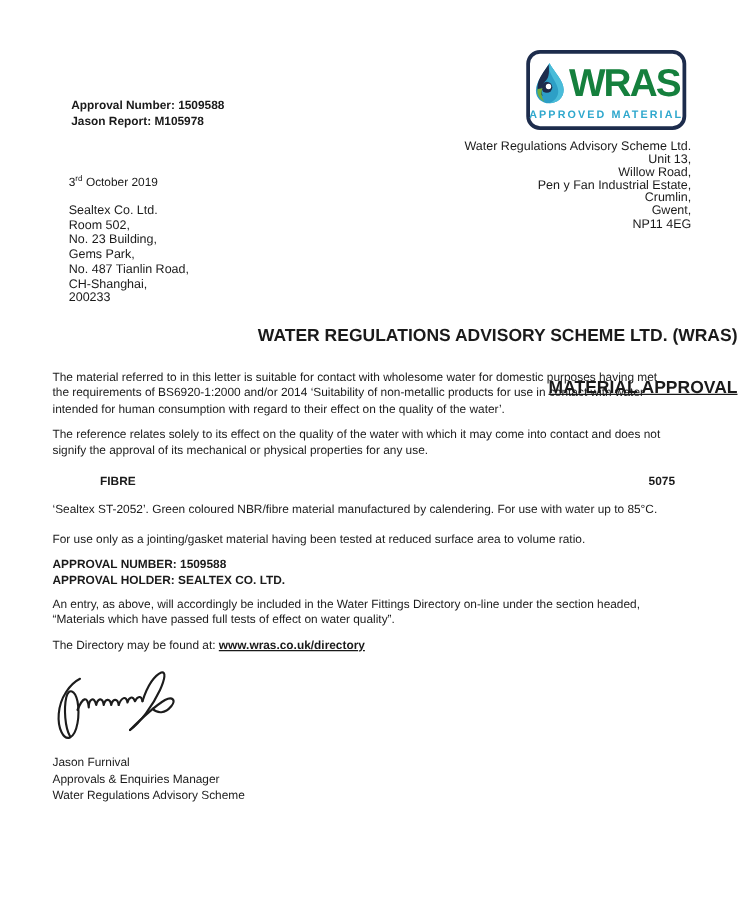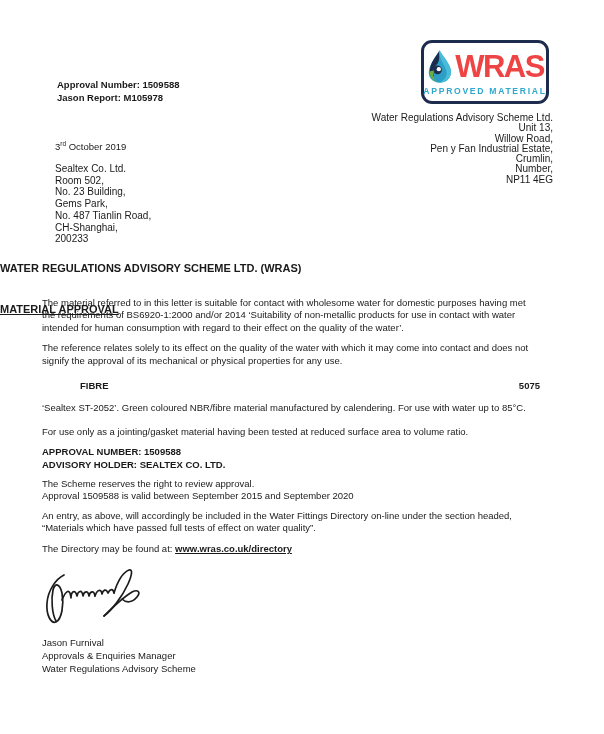--- a/index.html
+++ b/index.html
@@ -19,36 +19,36 @@
   
   .logo-box {
     left: 421px; top: 40px; width: 128px; height: 64px;
     border: 3px solid #1d2c4c; border-radius: 11px;
     box-sizing: border-box;
     display: flex; flex-direction: column; align-items: center; justify-content: center;
     background: #fff;
   }
   .logo-row { display: flex; align-items: center; margin-top: 1px; }
   .logo-wras {
-    font-size: 31px; font-weight: bold; color: #ef4444;
+    font-size: 31px; font-weight: bold; color: #15803d;
     letter-spacing: -1.5px; line-height: 30px; margin-left: 2px;
   }
   .logo-sub {
     font-size: 8.6px; font-weight: bold; color: #2fa8cd;
     letter-spacing: 1.7px; margin-top: 2px; white-space: nowrap;
   }
 
   
   .sender { right: 51px; top: 113px; text-align: right; font-size: 10px; line-height: 10.3px; }
   .date-line { left: 55px; top: 140px; font-size: 9.5px; }
   .date-line sup { font-size: 6.5px; }
   .recipient { left: 55px; top: 163px; font-size: 10px; line-height: 11.7px; }
 
   
-  .heading { left: 0; top: 262px; width: 590px; text-align: left; font-size: 11px; font-weight: bold; line-height: 13px; }
+  .heading { left: 0; top: 262px; width: 590px; text-align: right; font-size: 14px; font-weight: bold; line-height: 13px; }
   .heading .u { text-decoration: underline; margin-top: 28px; }
 
   
   .body-col { left: 42px; top: 297px; width: 498px; font-size: 9.5px; line-height: 12.4px; }
   .body-col p { margin: 0 0 0 0; }
   .p1 { margin-bottom: 8px !important; }
   .p2 { margin-bottom: 13px !important; }
   .fibre-row { display: flex; justify-content: space-between; font-weight: bold; margin-bottom: 10px; padding-left: 38px; }
   .p3 { margin-bottom: 11px !important; }
   .p4 { margin-bottom: 8px !important; }
@@ -83,21 +83,21 @@
   </div>
   <div class="logo-sub">APPROVED MATERIAL</div>
 </div>
 
 <div class="abs sender">
   <div>Water Regulations Advisory Scheme Ltd.</div>
   <div>Unit 13,</div>
   <div>Willow Road,</div>
   <div>Pen y Fan Industrial Estate,</div>
   <div>Crumlin,</div>
-  <div>Number,</div>
+  <div>Gwent,</div>
   <div>NP11 4EG</div>
 </div>
 
 <div class="abs date-line"><span>3</span><sup>rd</sup><span> October 2019</span></div>
 
 <div class="abs recipient">
   <div>Sealtex Co. Ltd.</div>
   <div>Room 502,</div>
   <div>No. 23 Building,</div>
   <div>Gems Park,</div>
@@ -118,27 +118,23 @@
   <div class="fibre-row">
     <span>FIBRE</span>
     <span>5075</span>
   </div>
 
   <p class="p3">‘Sealtex ST-2052’. Green coloured NBR/fibre material manufactured by calendering. For use with water up to 85°C.</p>
   <p class="p4">For use only as a jointing/gasket material having been tested at reduced surface area to volume ratio.</p>
 
   <div class="approval-block">
     <div>APPROVAL NUMBER: 1509588</div>
-    <div>ADVISORY HOLDER:  SEALTEX CO. LTD.</div>
+    <div>APPROVAL HOLDER:  SEALTEX CO. LTD.</div>
   </div>
 
-  <div class="review-block">
-    <div>The Scheme reserves the right to review approval.</div>
-    <div>Approval 1509588 is valid between September 2015 and September 2020</div>
-  </div>
 
   <p class="p5">An entry, as above, will accordingly be included in the Water Fittings Directory on-line under the section headed, “Materials which have passed full tests of effect on water quality”.</p>
 
   <div class="directory-line">
     <span>The Directory may be found at: </span><a href="#">www.wras.co.uk/directory</a>
   </div>
 
 
   <div class="signature-wrap">
     <svg width="118" height="66" viewBox="0 0 118 66">

